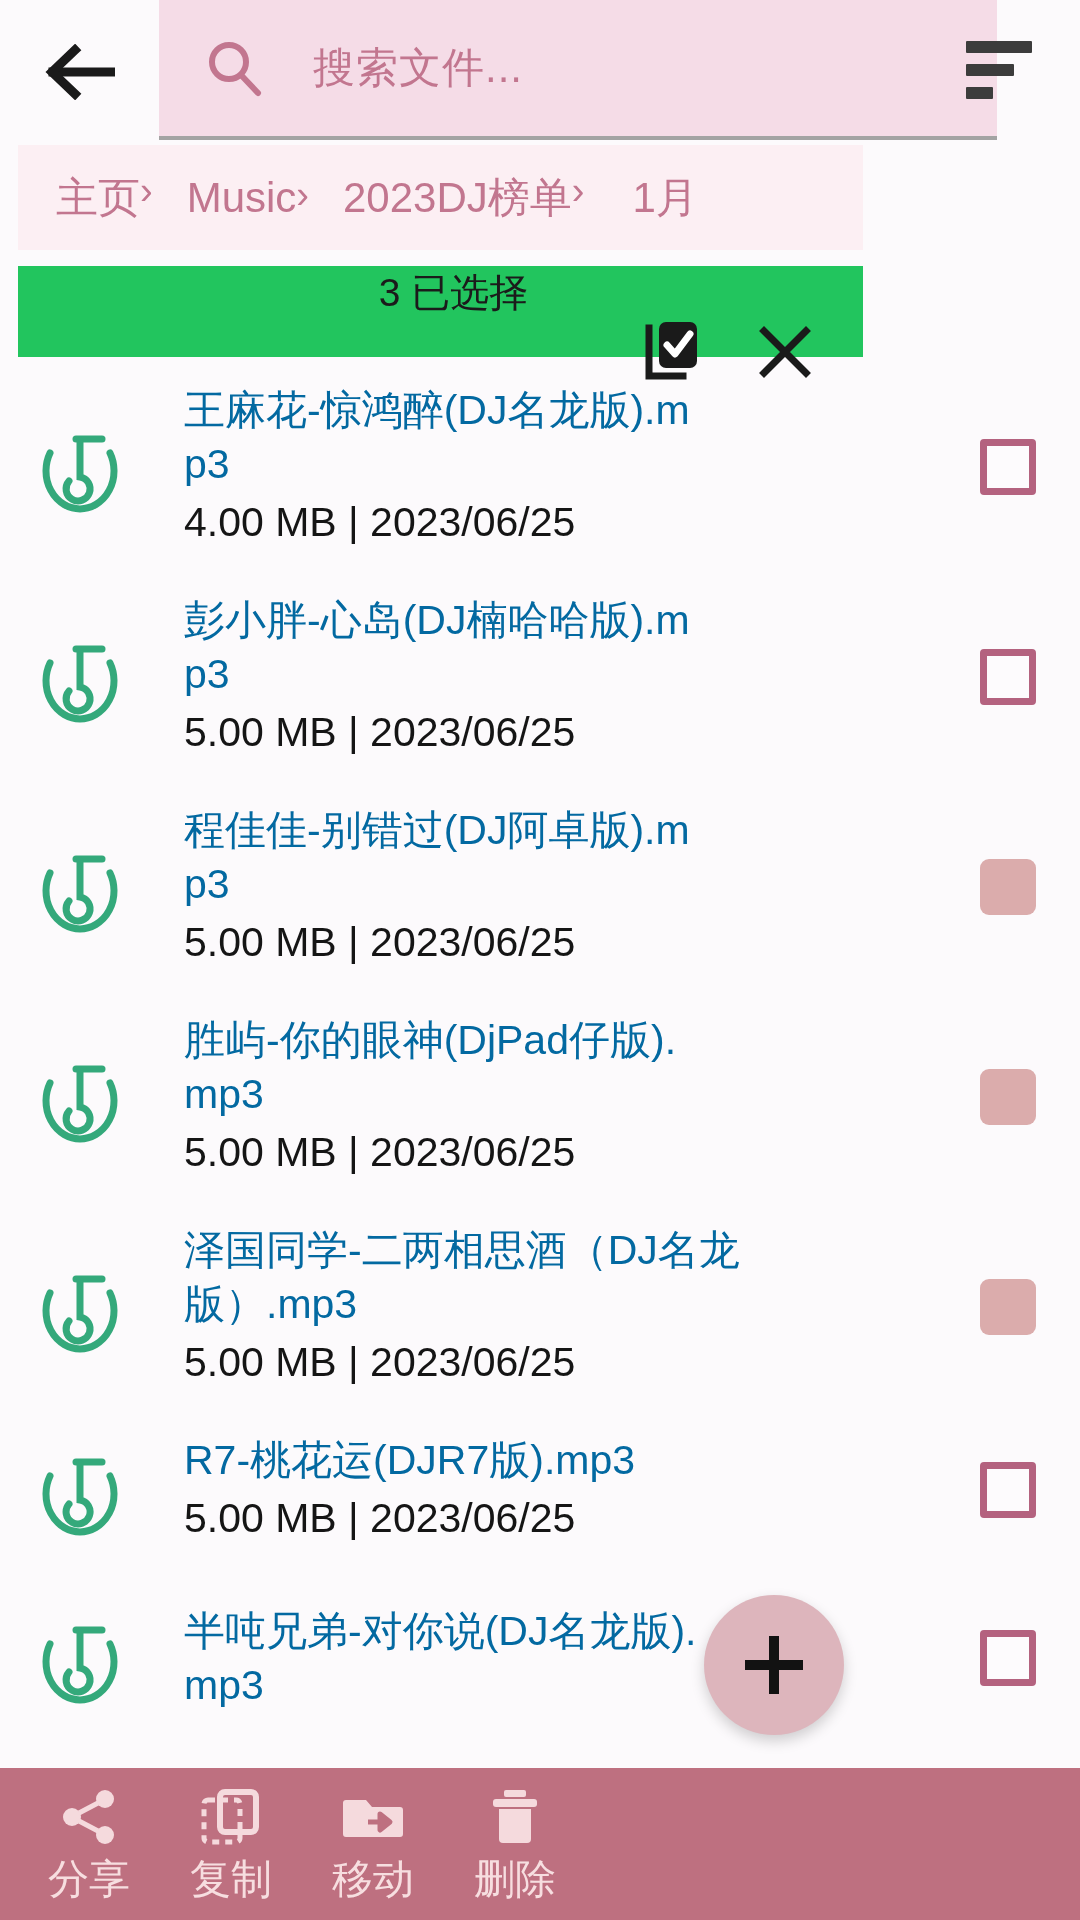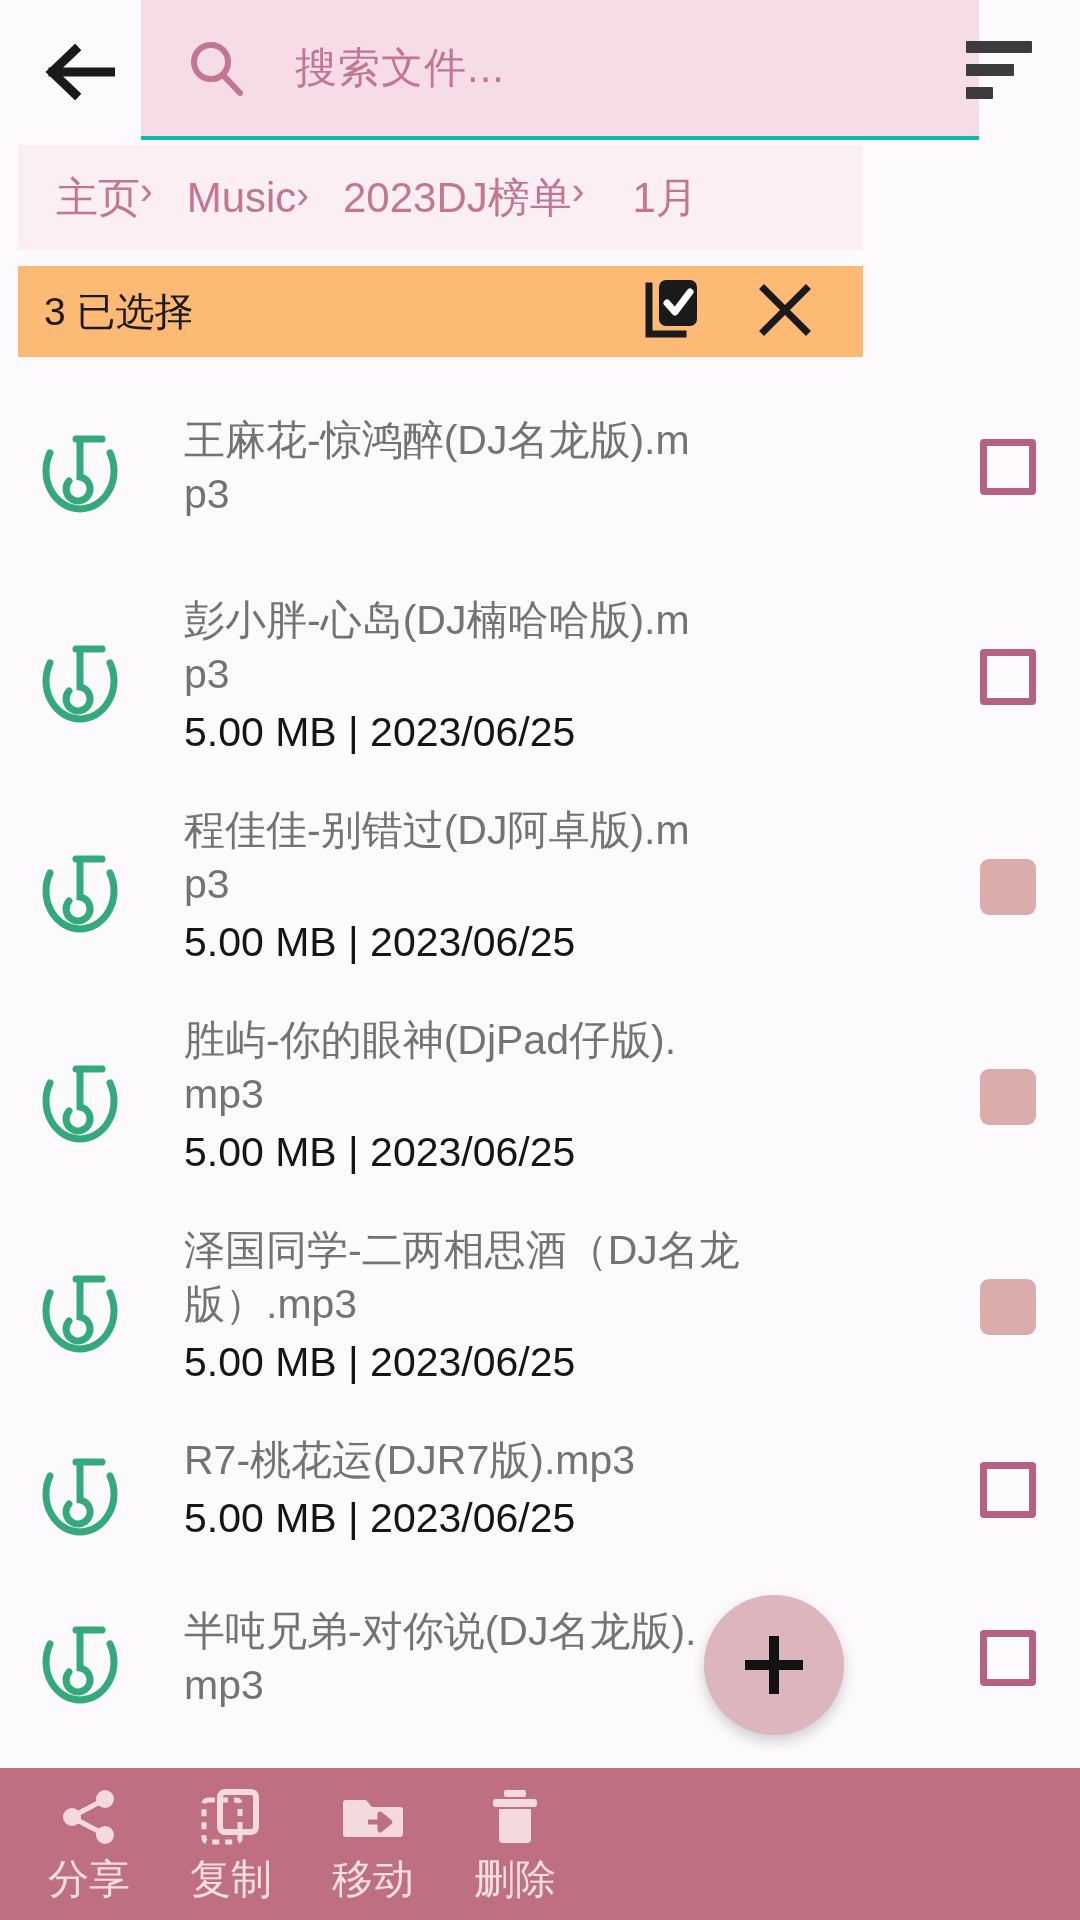--- a/index.html
+++ b/index.html
@@ -14,23 +14,23 @@
   
   .topbar {
     position:absolute; top:0; left:0; width:1080px; height:143px;
     background:#FCFAFC;
   }
   .back-btn {
     position:absolute; left:30px; top:22px; width:100px; height:100px;
     display:flex; align-items:center; justify-content:center;
   }
   .searchbar {
-    position:absolute; left:141px; top:0px; width:838px; height:140px;
+    position:absolute; left:159px; top:0px; width:838px; height:140px;
     background:#F5DCE7;
-    border-bottom:4px solid #14b8a6;
+    border-bottom:4px solid #a3a3a3;
     display:flex; align-items:center;
   }
   .search-icon { margin-left:44px; display:flex; align-items:center; }
   .search-placeholder {
     margin-left:48px; font-size:42px; color:#C2768F; letter-spacing:1px;
     font-family:"Liberation Sans","DejaVu Sans",sans-serif;
   }
   .sort-btn {
     position:absolute; right:28px; top:30px; width:90px; height:80px;
     display:flex; flex-direction:column; justify-content:center; align-items:flex-start;
@@ -53,40 +53,40 @@
     display:flex; align-items:flex-start;
     font-family:"Liberation Sans","DejaVu Sans",sans-serif;
   }
   .crumb .sep { font-size:38px; color:#C2768F; margin-right:34px; }
   .crumb:last-child .sep { display:none; }
   .crumb.last { margin-left:14px; }
 
   
   .selbar {
     position:absolute; left:18px; top:266px; width:845px; height:91px;
-    background:#fdba74;
-    display:flex; align-items:center;
+    background:#22c55e;
+    display:flex; align-items:center;flex-direction:column;
   }
   .sel-count {
     margin-left:26px; font-size:39px; color:#1B1B1B;
     font-family:"Liberation Sans","DejaVu Sans",sans-serif;
   }
   .sel-actions { margin-left:auto; display:flex; align-items:center; gap:56px; margin-right:50px; }
 
   
   .list { position:absolute; top:362px; left:0; width:1080px; }
   .row {
     position:relative; width:1080px;
     display:flex; align-items:center;
     padding-left:28px; padding-right:44px;
   }
   .music-icon { width:104px; height:104px; flex:0 0 104px; }
   .row-text { margin-left:52px; flex:1 1 auto; }
   .fname {
-    font-size:41px; line-height:54px; color:#737373;
+    font-size:41px; line-height:54px; color:#0369a1;
     max-width:520px; word-break:break-all;
     font-family:"Liberation Sans","DejaVu Sans",sans-serif;
   }
   .fmeta {
     font-size:41px; line-height:58px; color:#151515; margin-top:2px;
     font-family:"Liberation Sans","DejaVu Sans",sans-serif;
   }
   .cbox { flex:0 0 56px; width:56px; height:56px; margin-left:auto; }
   .cbox.off { border:7px solid #B4627F; background:#FDFBFD; border-radius:4px; }
   .cbox.on  { background:#DBACAC; border-radius:9px; }
@@ -189,20 +189,21 @@
     <div class="row" style="height:210px">
       <span class="music-icon">
         <svg width="104" height="104" viewBox="0 0 104 104">
           <path d="M22 38 A34 38 0 1 0 82 38" stroke="#34A97B" stroke-width="7" fill="none" stroke-linecap="round"></path>
           <path d="M48 24 L74 24" stroke="#34A97B" stroke-width="7" fill="none" stroke-linecap="round"></path>
           <path d="M52 26 L52 62 A12 12 0 1 1 41 66" stroke="#34A97B" stroke-width="7" fill="none" stroke-linecap="round"></path>
         </svg>
       </span>
       <div class="row-text">
         <div class="fname">王麻花-惊鸿醉(DJ名龙版).mp3</div>
+        <div class="fmeta">4.00 MB | 2023/06/25</div>
       </div>
       <span class="cbox off"></span>
     </div>
 
     <div class="row" style="height:210px">
       <span class="music-icon">
         <svg width="104" height="104" viewBox="0 0 104 104">
           <path d="M22 38 A34 38 0 1 0 82 38" stroke="#34A97B" stroke-width="7" fill="none" stroke-linecap="round"></path>
           <path d="M48 24 L74 24" stroke="#34A97B" stroke-width="7" fill="none" stroke-linecap="round"></path>
           <path d="M52 26 L52 62 A12 12 0 1 1 41 66" stroke="#34A97B" stroke-width="7" fill="none" stroke-linecap="round"></path>

